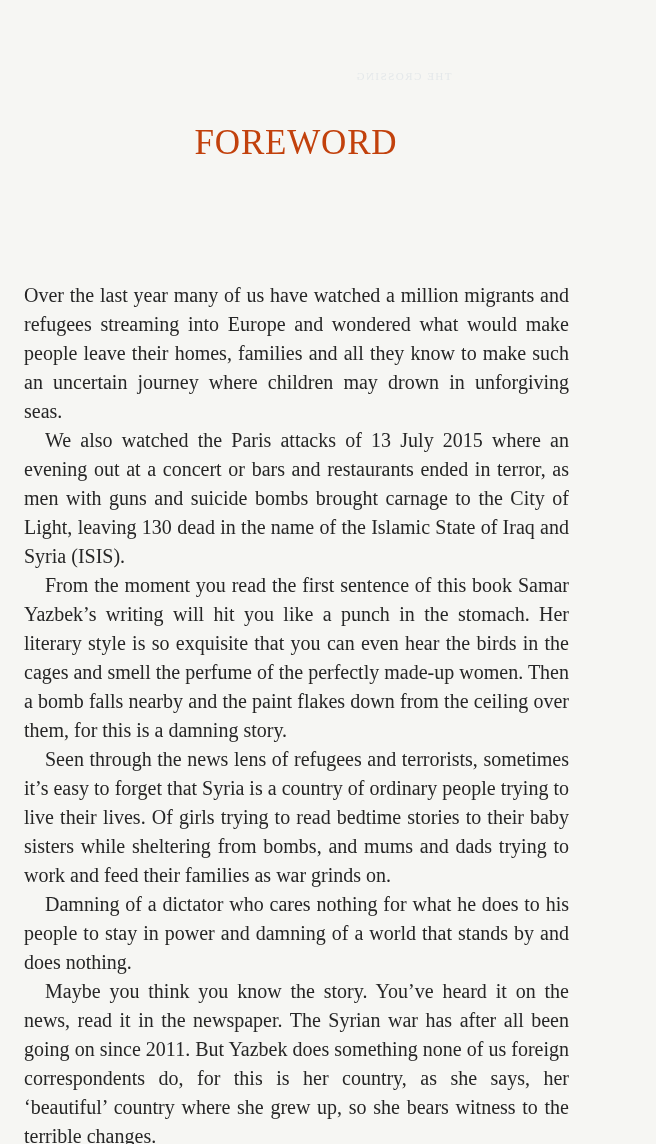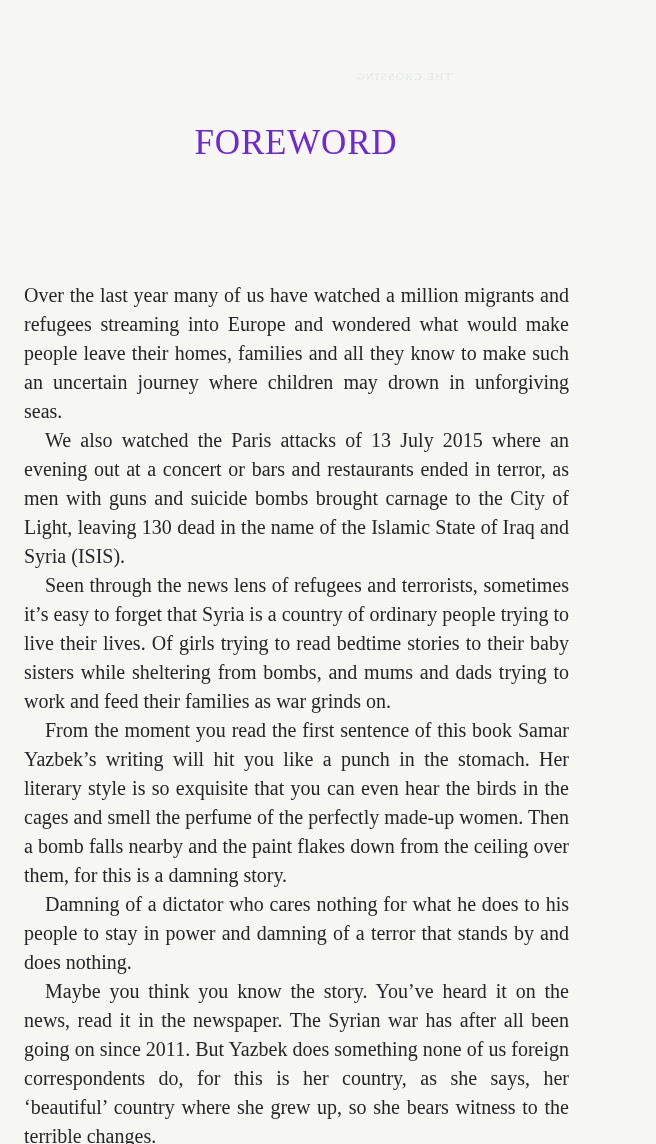--- a/index.html
+++ b/index.html
@@ -29,21 +29,21 @@
     .title {
       position: absolute;
       top: 118px;
       left: 0;
       width: 592px;
       text-align: center;
       font-size: 35px;
       line-height: 50px;
       font-weight: normal;
       letter-spacing: 0.8px;
-      color: #6d28d9;
+      color: #c2410c;
       margin: 0;
     }
     .title span { display: block; }
     .body-text {
       position: absolute;
       top: 281px;
       left: 24px;
       width: 545px;
       font-size: 20px;
       line-height: 29px;
@@ -63,17 +63,17 @@
 
 <div class="bleed-header">THE CROSSING</div>
 
 <h1 class="title">
   <span>FOREWORD</span>
 </h1>
 
 <div class="body-text">
   <p class="first">Over the last year many of us have watched a million migrants and refugees streaming into Europe and wondered what would make people leave their homes, families and all they know to make such an uncertain journey where children may drown in unforgiving seas.</p>
   <p>We also watched the Paris attacks of 13 July 2015 where an evening out at a concert or bars and restaurants ended in terror, as men with guns and suicide bombs brought carnage to the City of Light, leaving 130 dead in the name of the Islamic State of Iraq and Syria (ISIS).</p>
+  <p>From the moment you read the first sentence of this book Samar Yazbek’s writing will hit you like a punch in the stomach. Her literary style is so exquisite that you can even hear the birds in the cages and smell the perfume of the perfectly made-up women. Then a bomb falls nearby and the paint flakes down from the ceiling over them, for this is a damning story.</p>
   <p>Seen through the news lens of refugees and terrorists, sometimes it’s easy to forget that Syria is a country of ordinary people trying to live their lives. Of girls trying to read bedtime stories to their baby sisters while sheltering from bombs, and mums and dads trying to work and feed their families as war grinds on.</p>
-  <p>From the moment you read the first sentence of this book Samar Yazbek’s writing will hit you like a punch in the stomach. Her literary style is so exquisite that you can even hear the birds in the cages and smell the perfume of the perfectly made-up women. Then a bomb falls nearby and the paint flakes down from the ceiling over them, for this is a damning story.</p>
-  <p>Damning of a dictator who cares nothing for what he does to his people to stay in power and damning of a terror that stands by and does nothing.</p>
+  <p>Damning of a dictator who cares nothing for what he does to his people to stay in power and damning of a world that stands by and does nothing.</p>
   <p>Maybe you think you know the story. You’ve heard it on the news, read it in the newspaper. The Syrian war has after all been going on since 2011. But Yazbek does something none of us foreign correspondents do, for this is her country, as she says, her ‘beautiful’ country where she grew up, so she bears witness to the terrible changes.</p>
 </div>
 
 </body></html>

